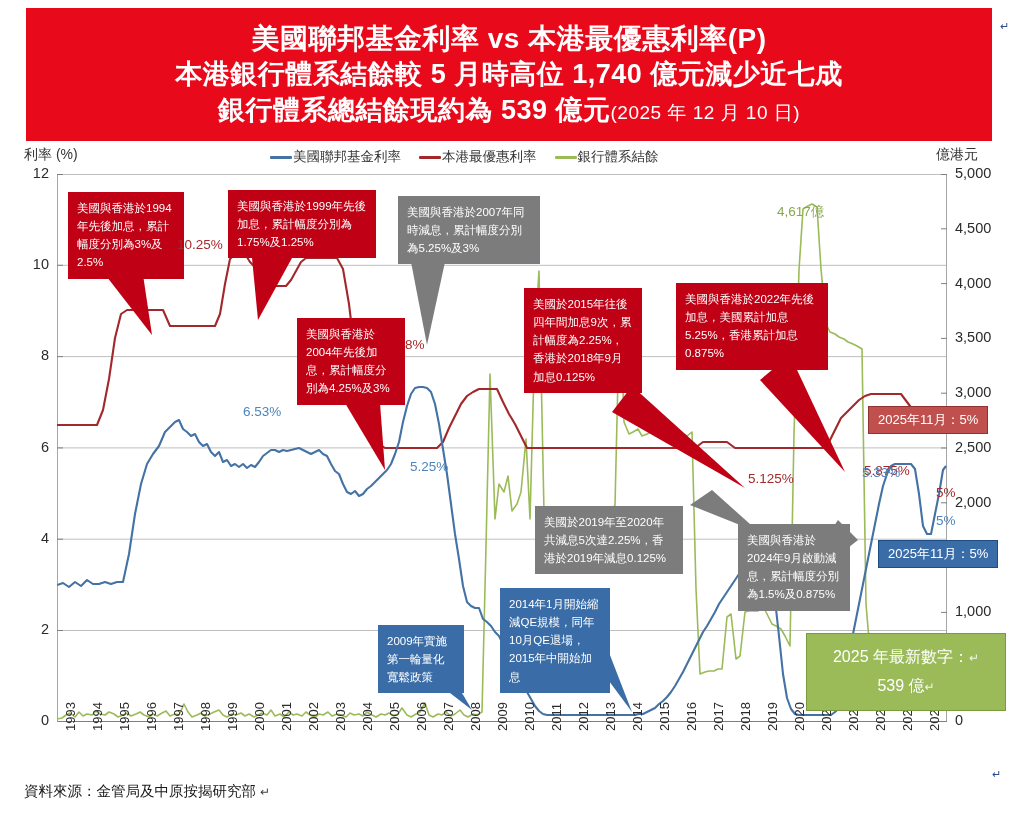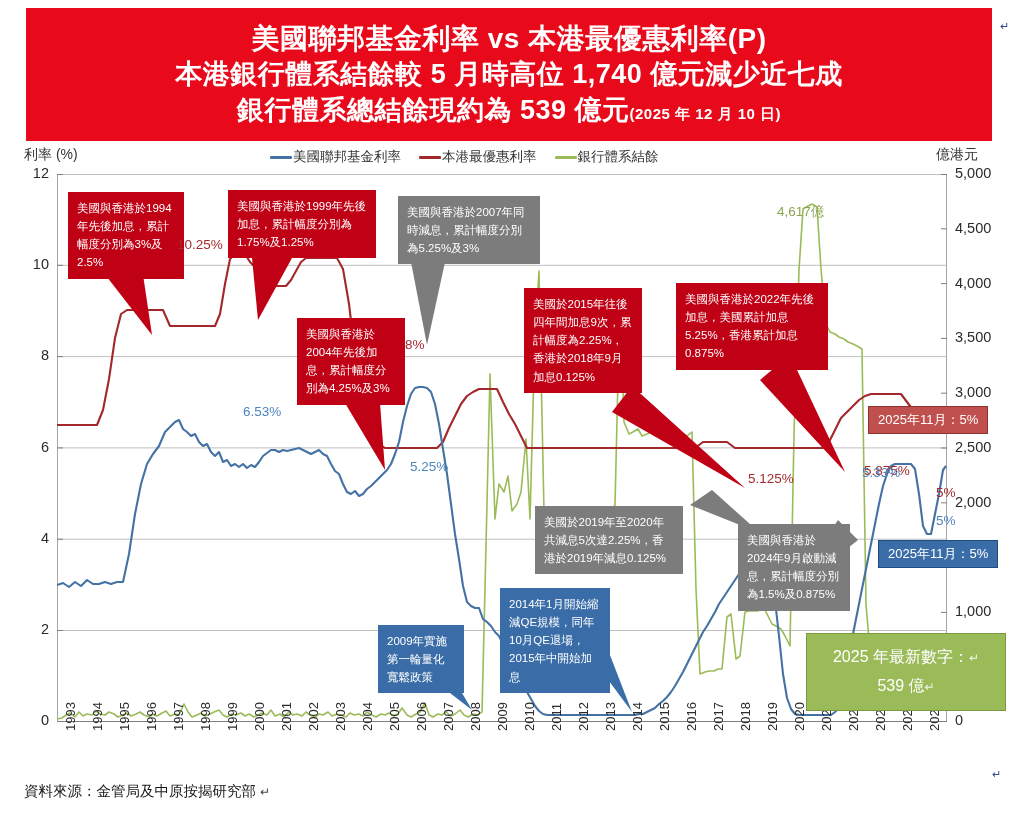--- a/index.html
+++ b/index.html
@@ -18,21 +18,21 @@
     background:#E8091B;
     color:#ffffff;
     display:flex; flex-direction:column; align-items:center; justify-content:center;
     gap:2px;
   }
   #title-banner .tline{
     font-size:27px; font-weight:bold; letter-spacing:0.5px; line-height:1.24;
     white-space:nowrap;
   }
   #title-banner .tline.l1{ font-size:28px; }
-  #title-banner .tline .small{ font-size:15px; font-weight:bold; }
+  #title-banner .tline .small{ font-size:19px; font-weight:normal; }
   .pilcrow{ font-size:12px; opacity:.85; }
 
   
   .edge-mark{ position:absolute; color:#2a4b8d; font-size:11px; }
 
   
   #axis-cap-left{ position:absolute; left:24px; top:146px; font-size:14px; color:#333; }
   #axis-cap-right{ position:absolute; left:936px; top:146px; font-size:14px; color:#333;font-family:Liberation Mono, monospace; }
   #legend{
     position:absolute; left:270px; top:148px; width:480px;

